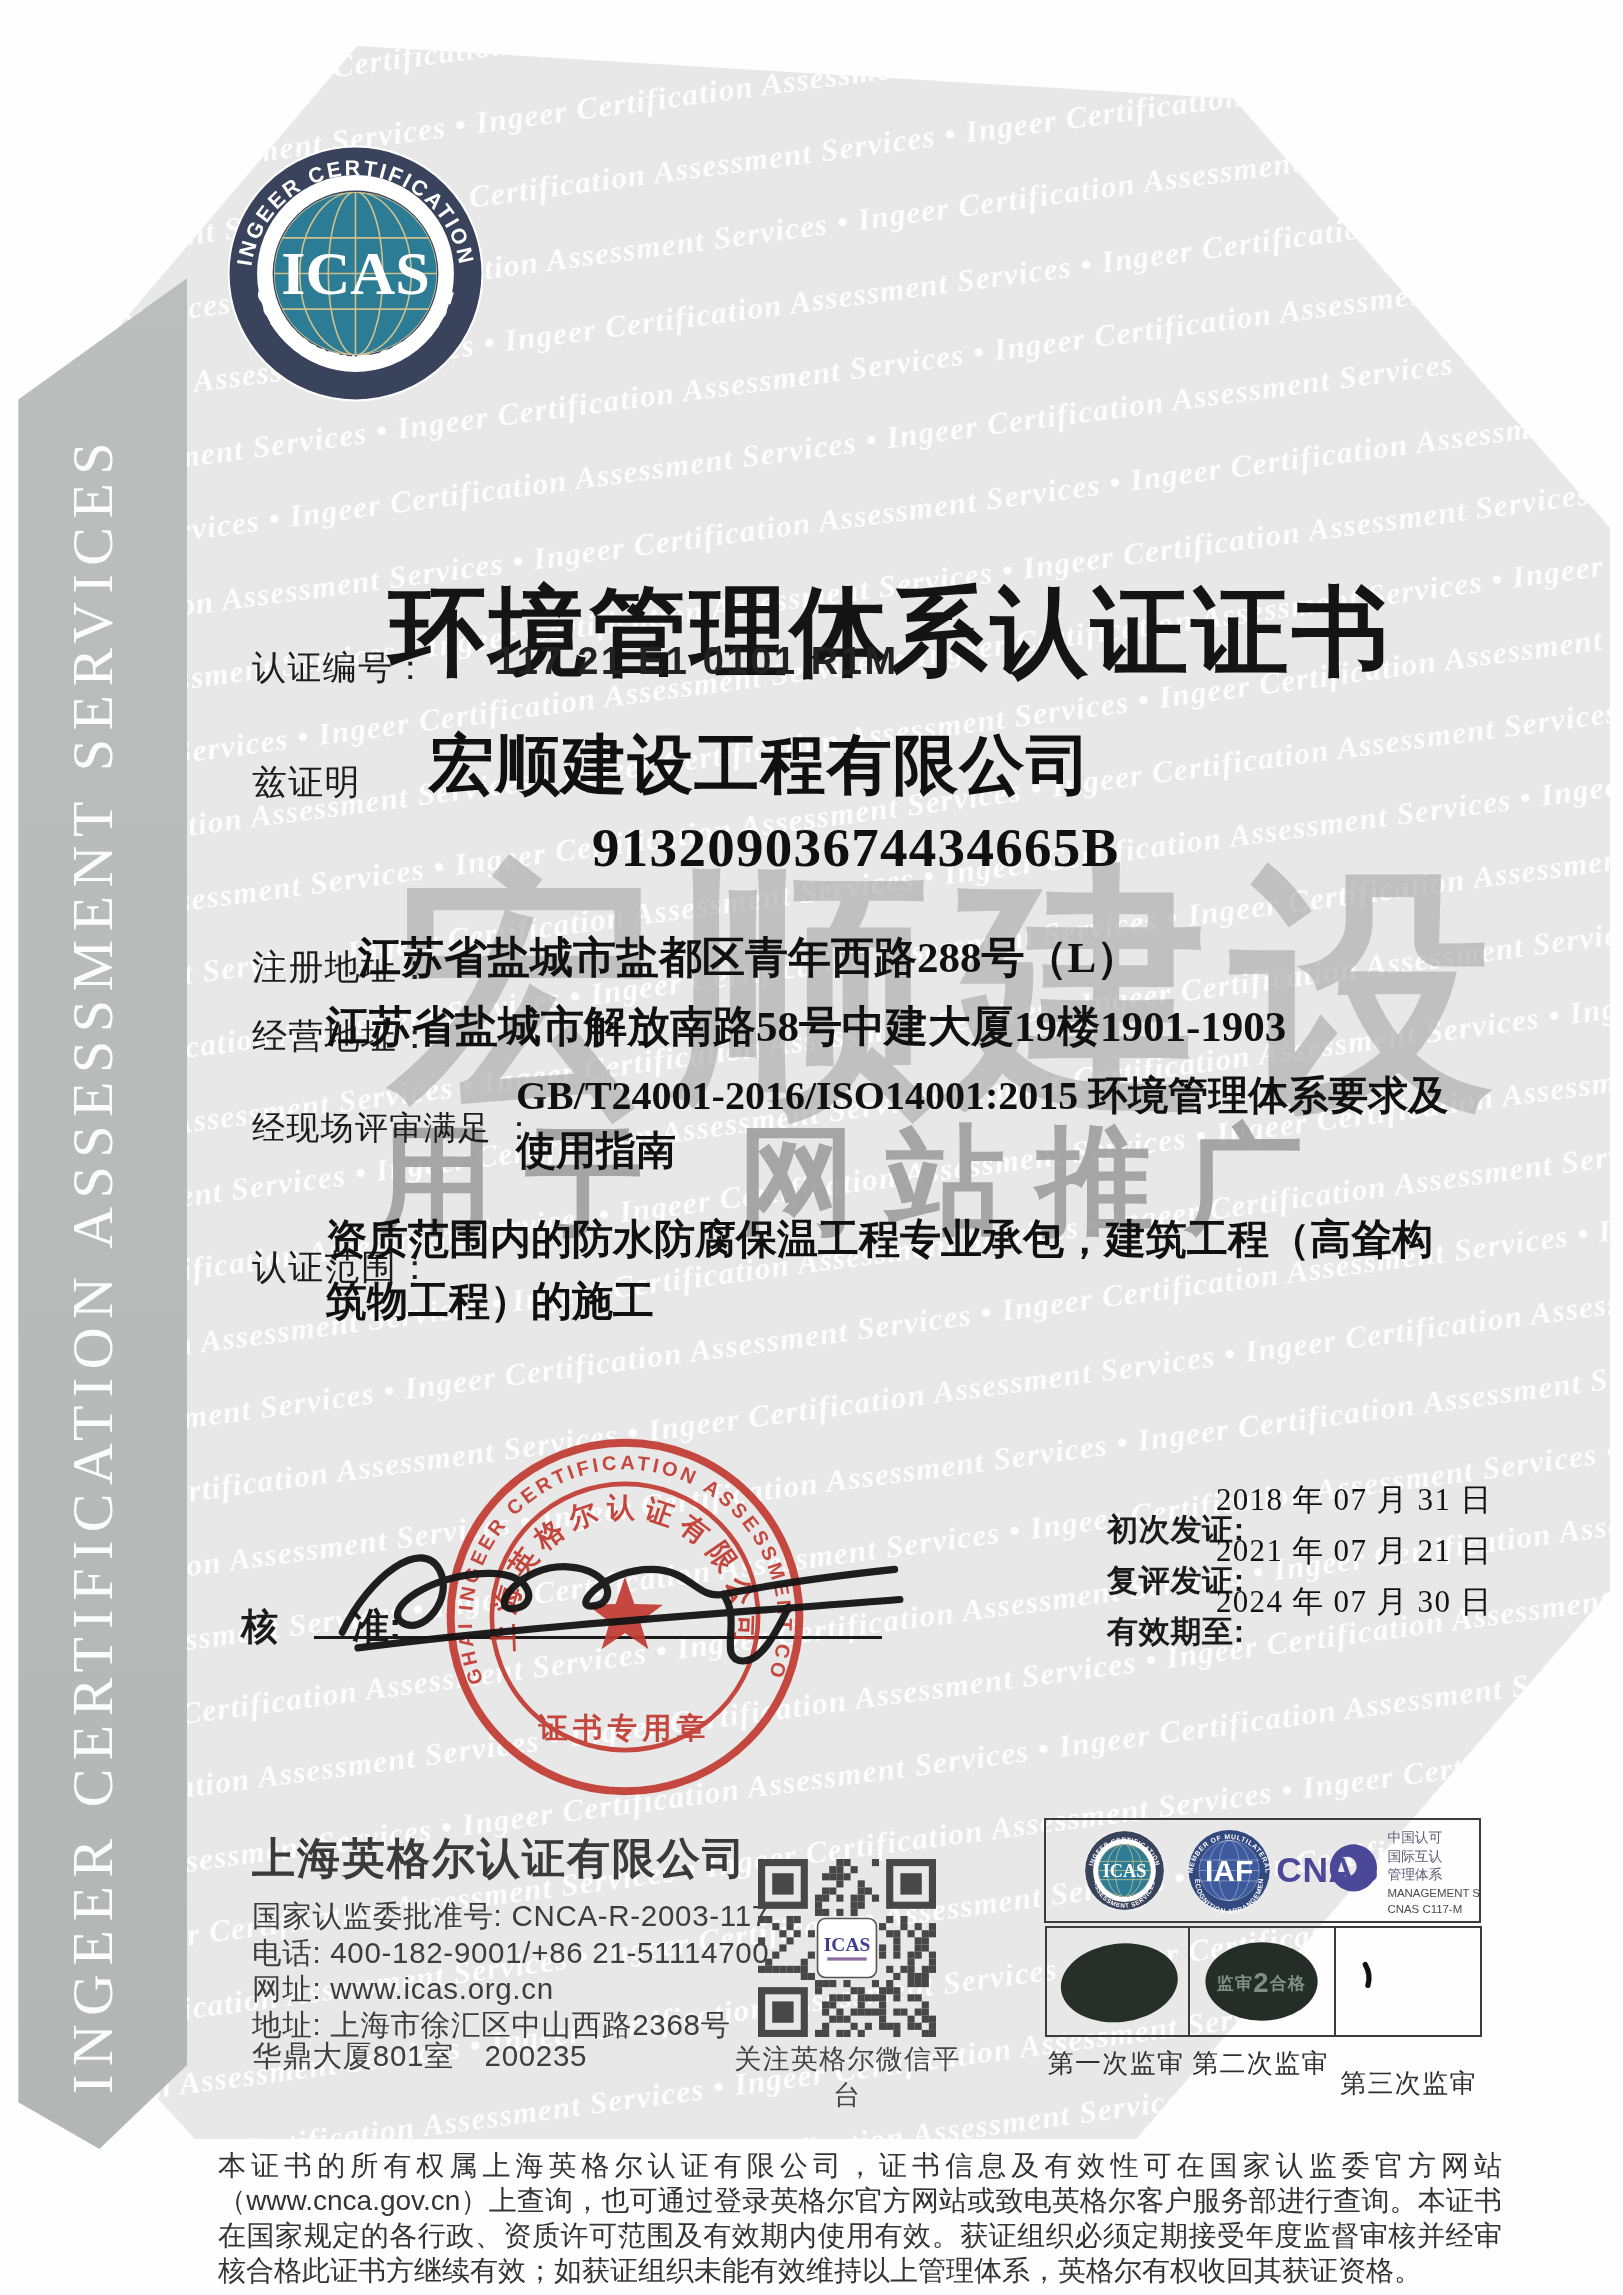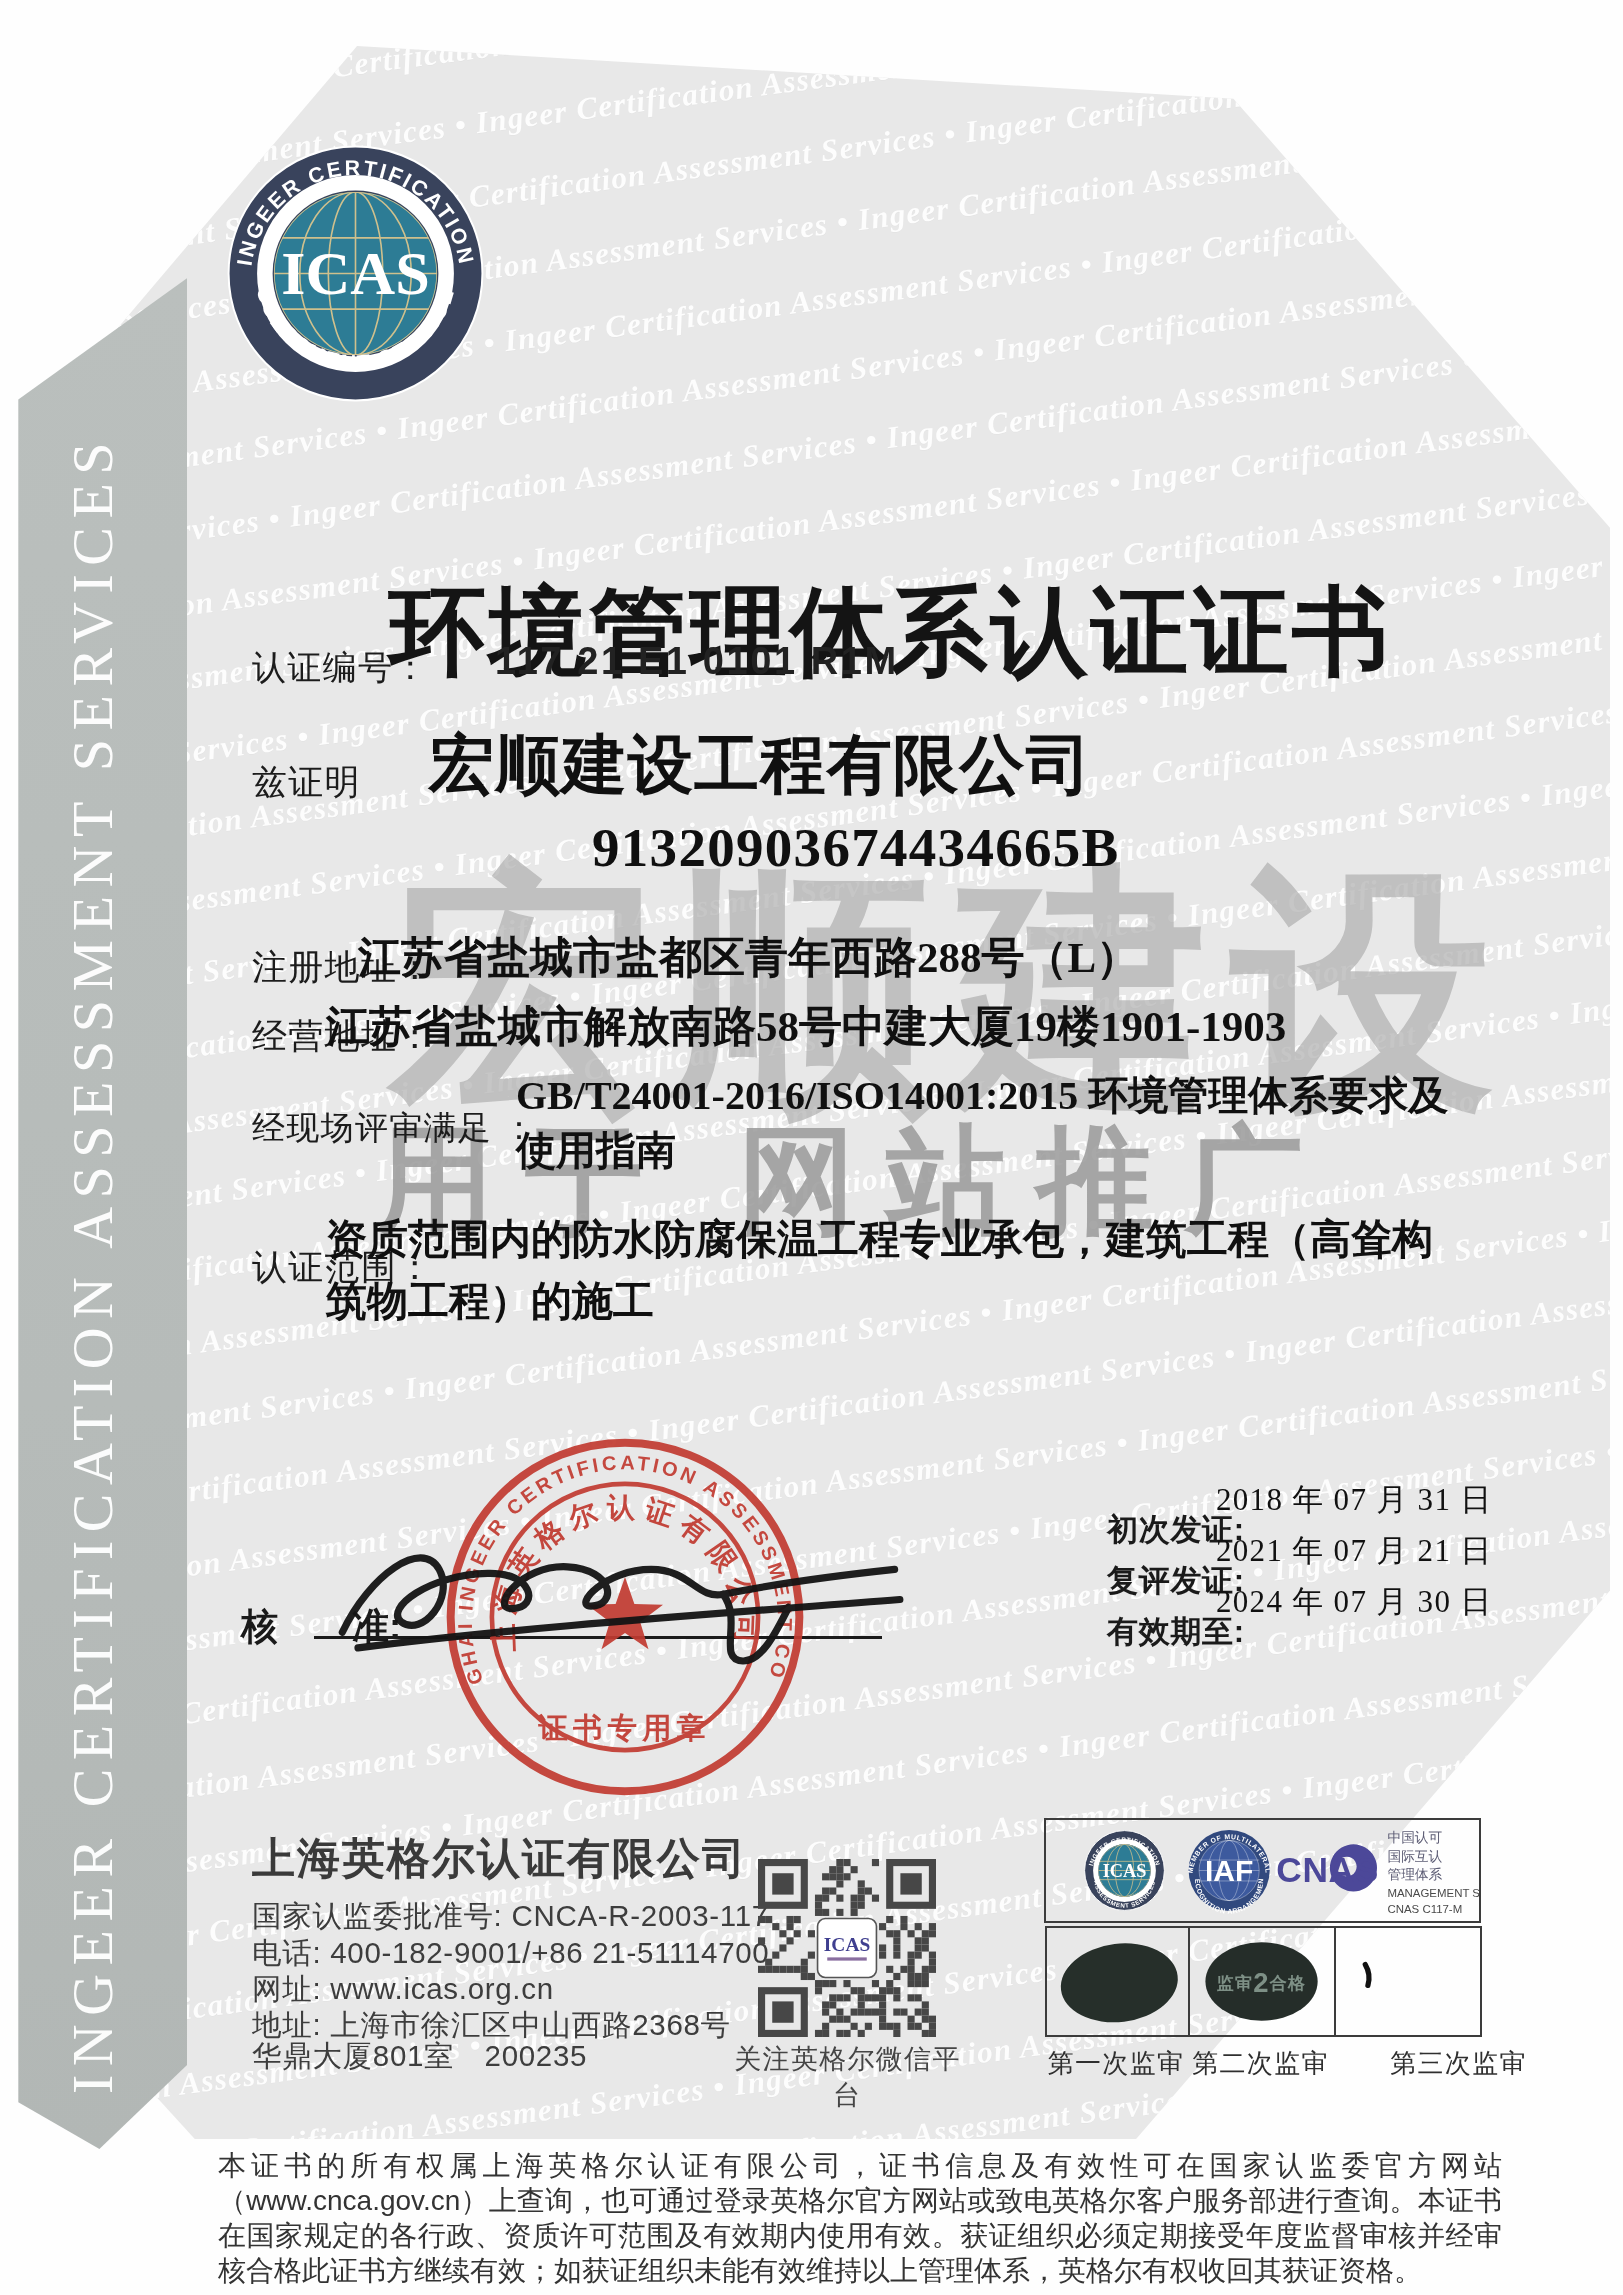--- a/index.html
+++ b/index.html
@@ -451,18 +451,18 @@
     <div class="audit-div" style="left:287px;"></div>
     <svg width="433" height="107" viewBox="0 0 662 164" style="position:absolute;left:0;top:0;">
       <ellipse cx="110" cy="84" rx="90" ry="60" fill="#262f2a" transform="rotate(-7 110 84)"></ellipse>
       <ellipse cx="328" cy="82" rx="86" ry="60" fill="#252d29"></ellipse>
       <text x="328" y="94" text-anchor="middle" fill="#7e9086" font-weight="700" letter-spacing="2"><tspan font-size="26">监审</tspan><tspan font-size="42" dy="4">2</tspan><tspan font-size="26" dy="-4">合格</tspan></text>
       <path d="M487,56 q9,15 4,32" stroke="#111" stroke-width="8" fill="none" stroke-linecap="round"></path>
     </svg>
   </div>
   <span class="abs audit-lbl" style="left:1045px;width:142px;">第一次监审</span>
   <span class="abs audit-lbl" style="left:1187px;width:147px;">第二次监审</span>
-  <span class="abs audit-lbl" style="left:1384px;width:149px;">第三次监审</span>
+  <span class="abs audit-lbl" style="left:1334px;width:149px;margin-top:20px;">第三次监审</span>
 
   <p class="abs footer" style="margin:0;">本证书的所有权属上海英格尔认证有限公司，证书信息及有效性可在国家认监委官方网站（www.cnca.gov.cn）上查询，也可通过登录英格尔官方网站或致电英格尔客户服务部进行查询。本证书在国家规定的各行政、资质许可范围及有效期内使用有效。获证组织必须定期接受年度监督审核并经审核合格此证书方继续有效；如获证组织未能有效维持以上管理体系，英格尔有权收回其获证资格。</p>
 
 </div>
 
 
 </body></html>

